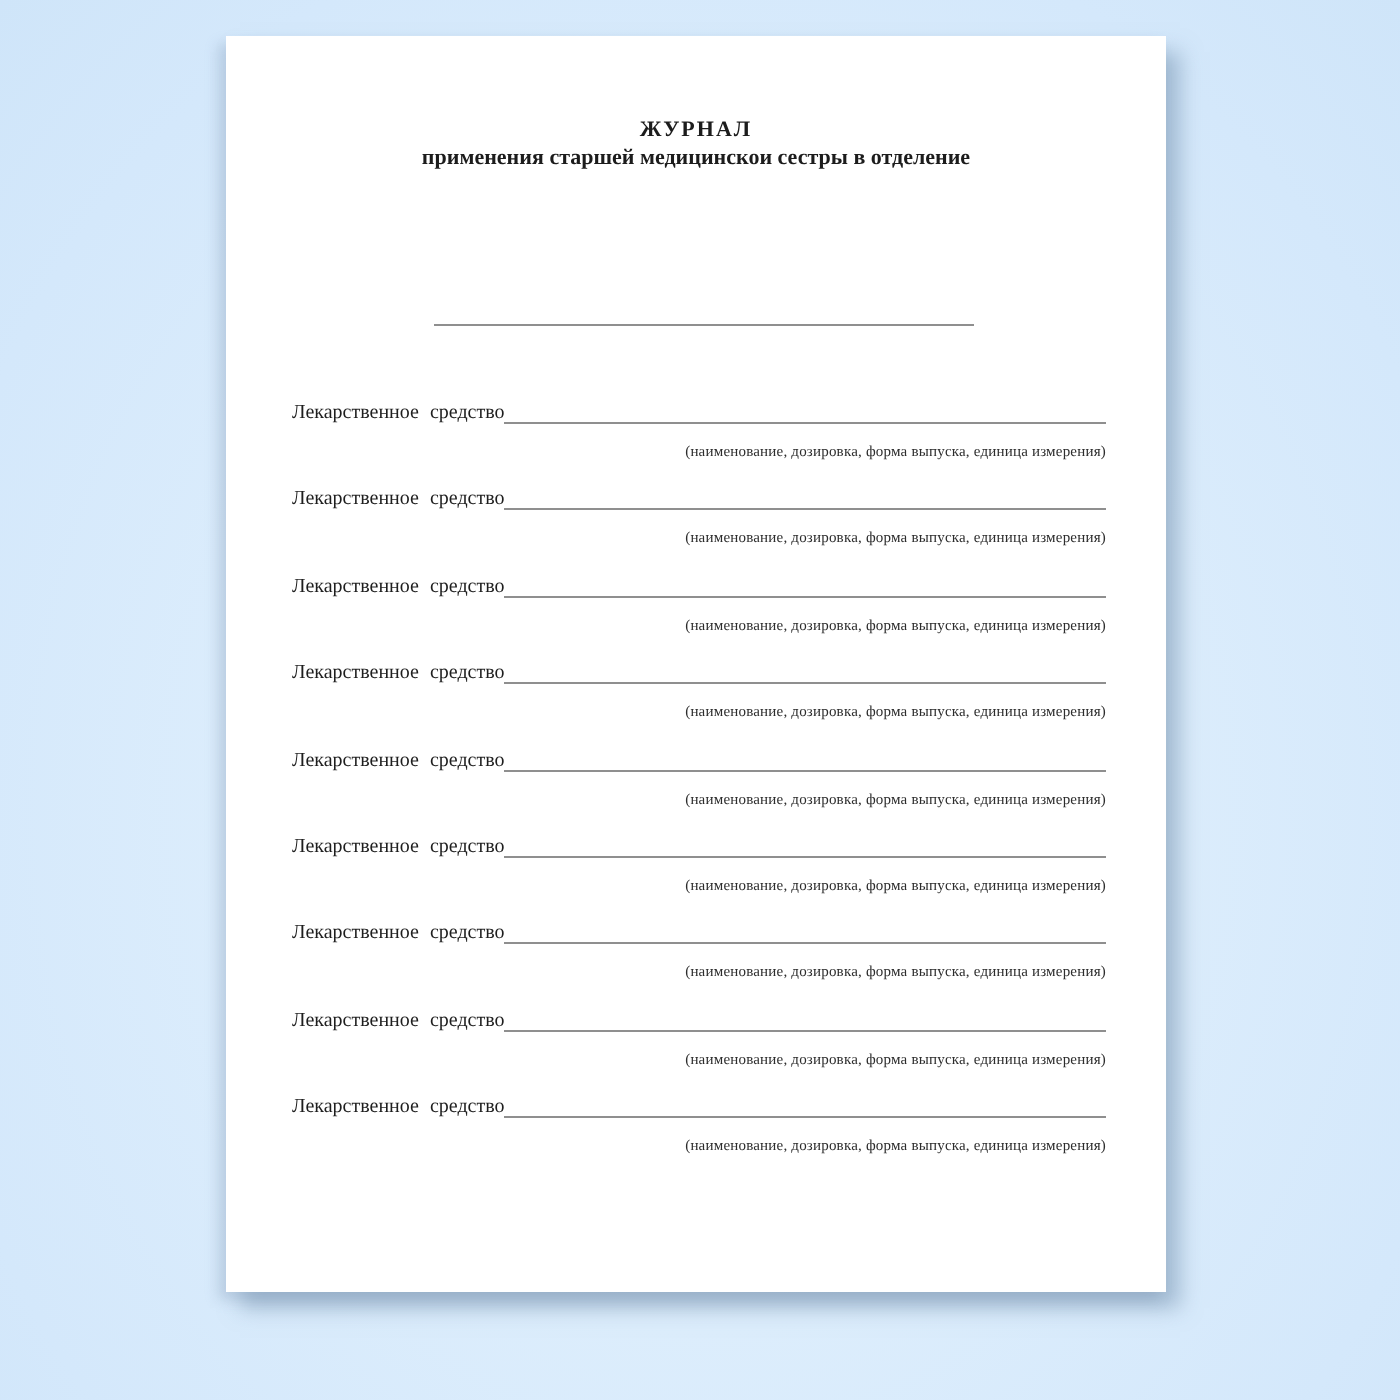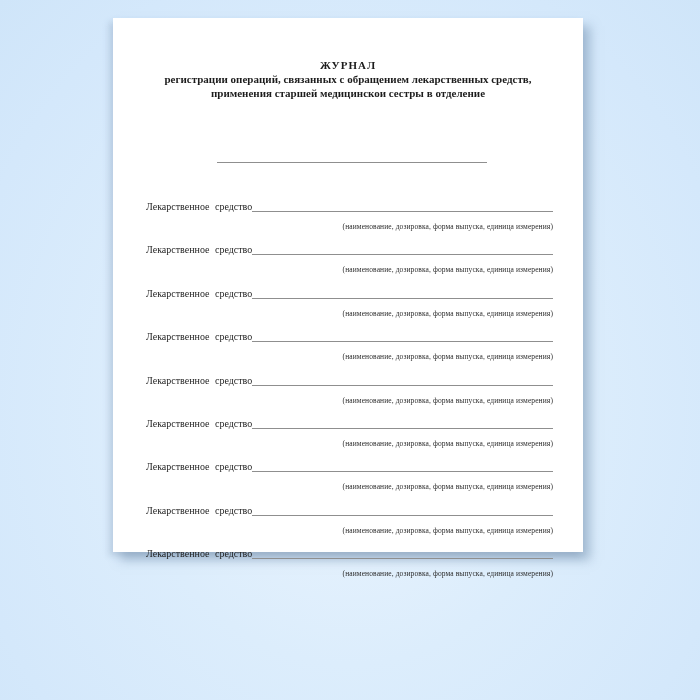--- a/index.html
+++ b/index.html
@@ -12,21 +12,21 @@
   }
   body {
     background: radial-gradient(ellipse at 50% 58%, #ecf5fe 0%, #dcedfc 45%, #d4e8fb 80%, #cfe5f9 100%);
     position: relative;
   }
   .paper {
     position: absolute;
     left: 113px;
     top: 18px;
     width: 470px;
-    height: 534px;
+    height: 628px;
     background: #ffffff;
     box-shadow: -4px 4px 6px rgba(125, 150, 178, 0.30),
                  7px 8px 10px rgba(110, 140, 170, 0.50);
   }
   .title-block {
     position: absolute;
     top: 40px;
     left: 0;
     width: 100%;
     text-align: center;
@@ -85,21 +85,20 @@
     letter-spacing: 0.1px;
   }
 </style>
 </head>
 <body>
 
 <div class="paper">
 
   <div class="title-block">
     <div class="title-main">ЖУРНАЛ</div>
-    <div>регистрации операций, связанных с обращением лекарственных средств,</div>
     <div>применения старшей медицинскои сестры в отделение</div>
   </div>
 
   <div class="header-blank"></div>
 
   <div class="rows">
 
     <div class="drug-row">
       <div class="row-top">
         <span class="row-label">Лекарственное средство</span>

